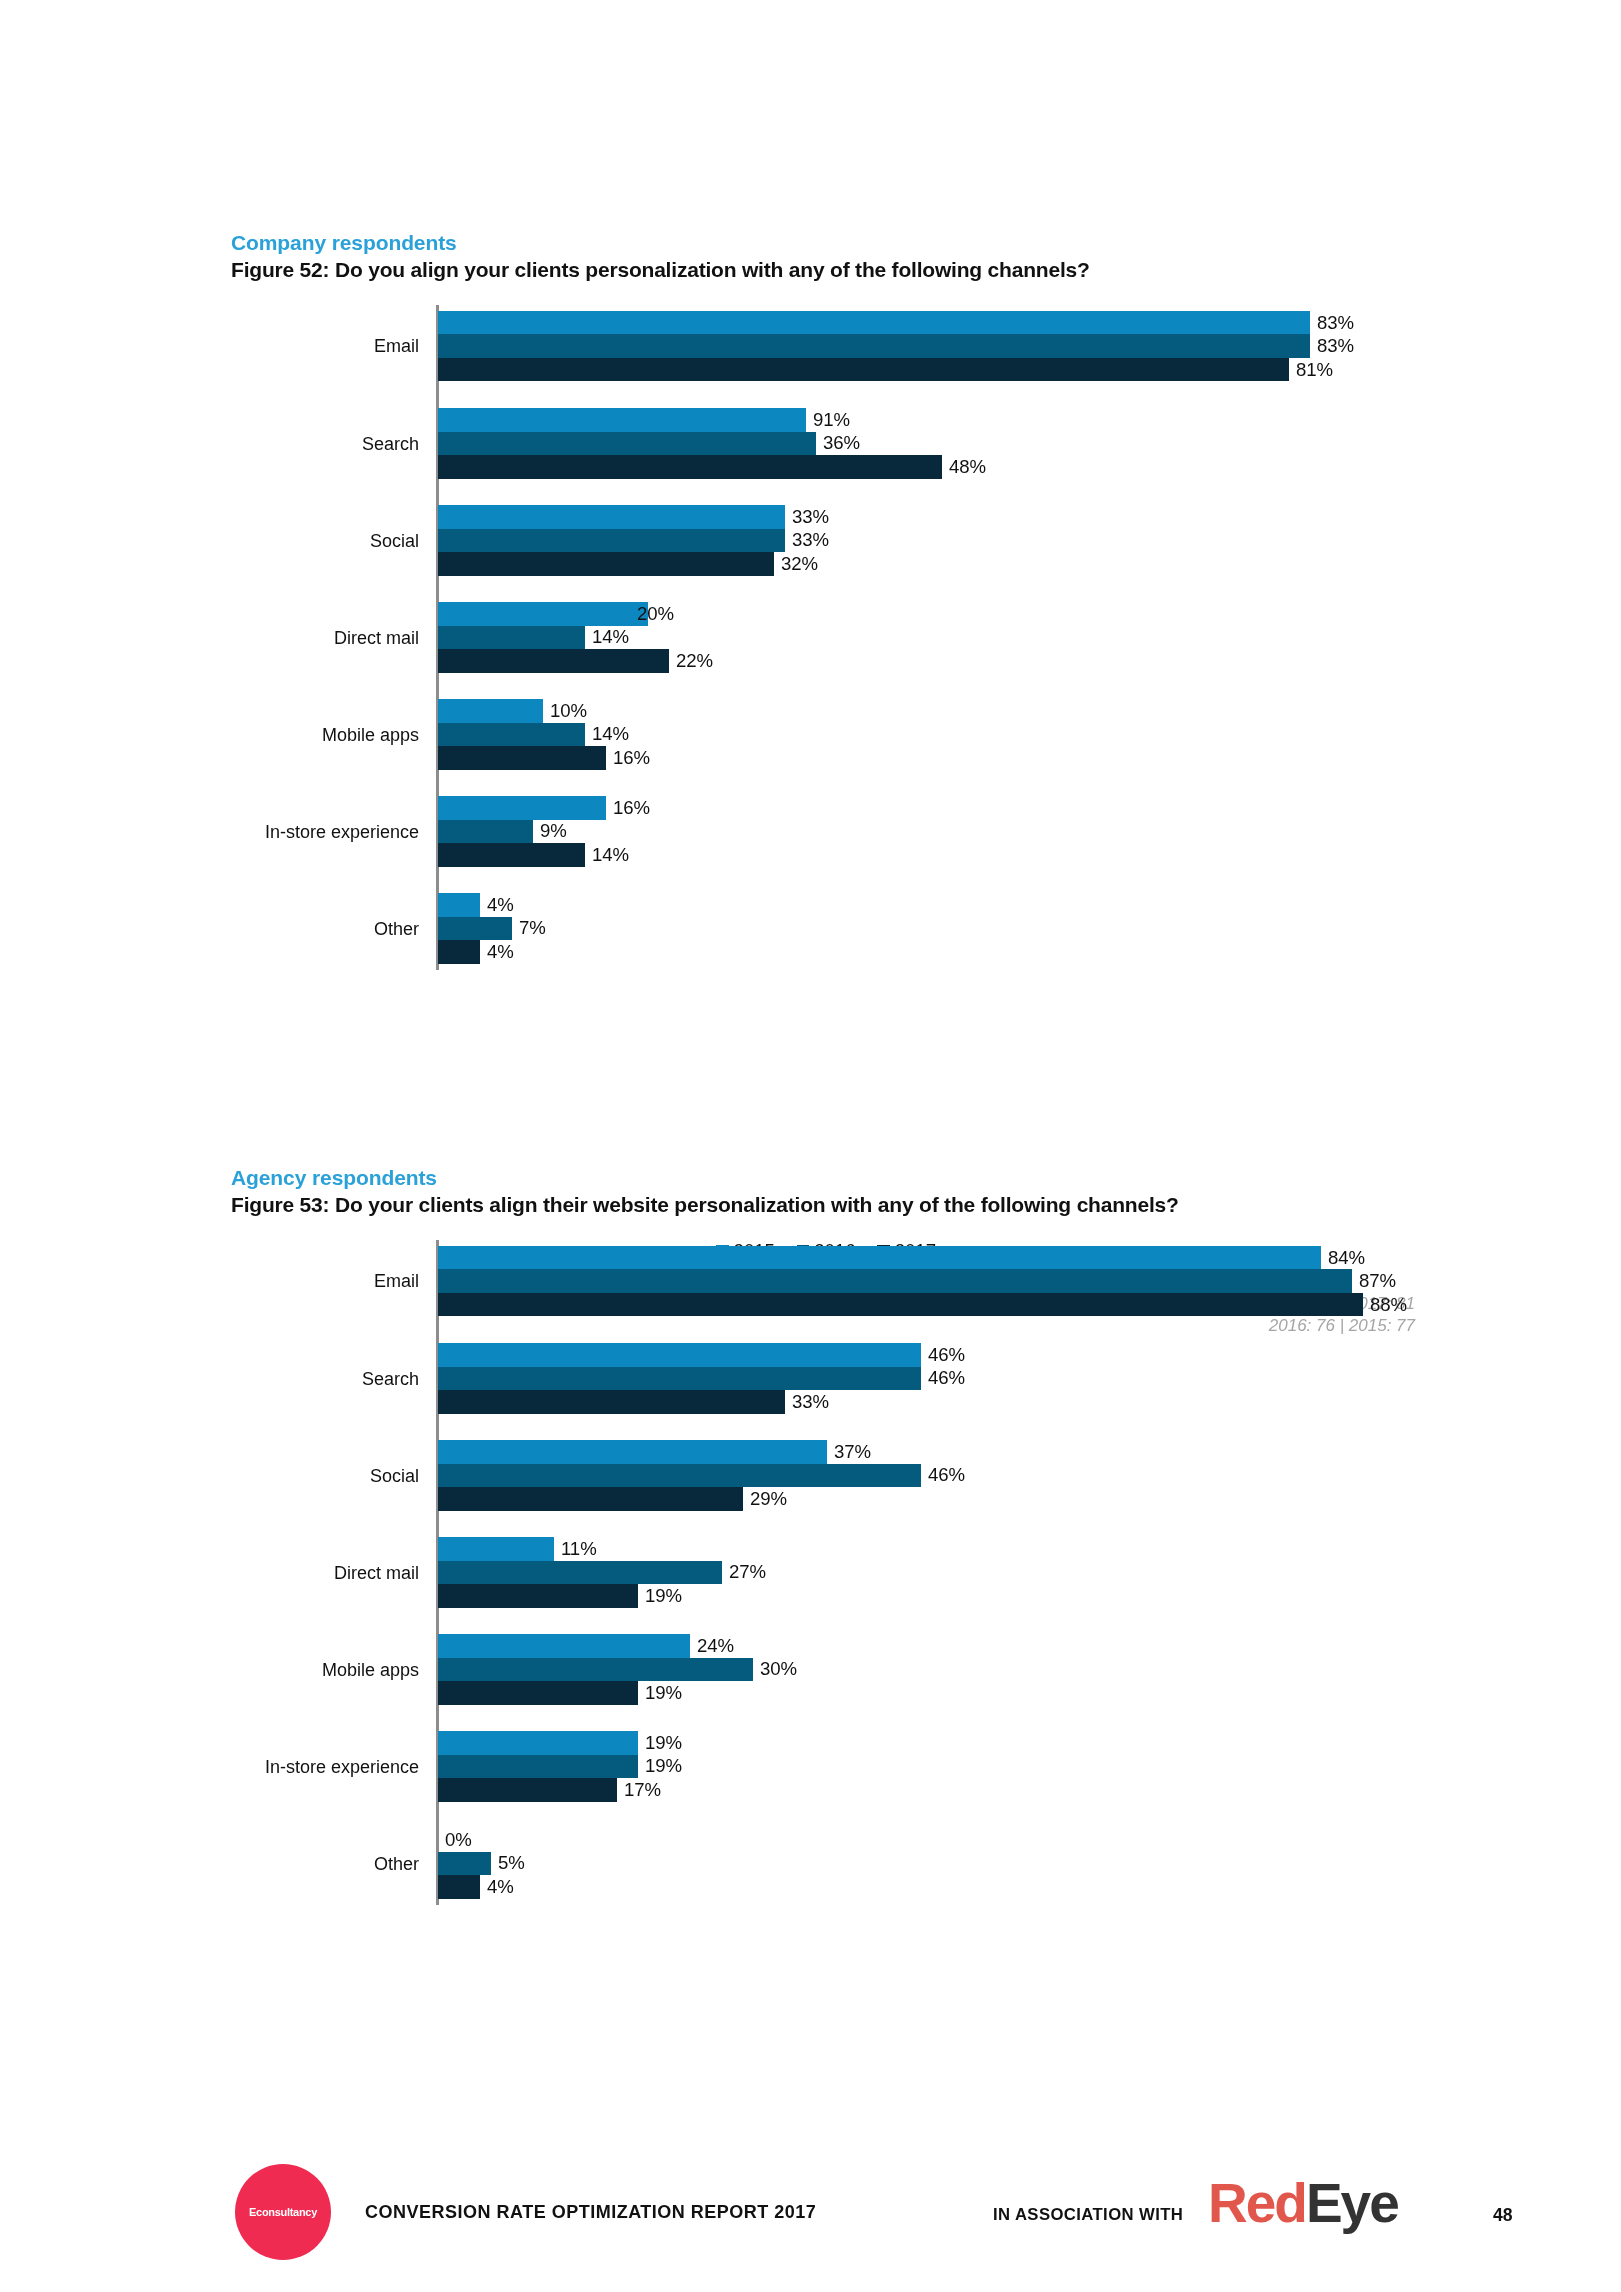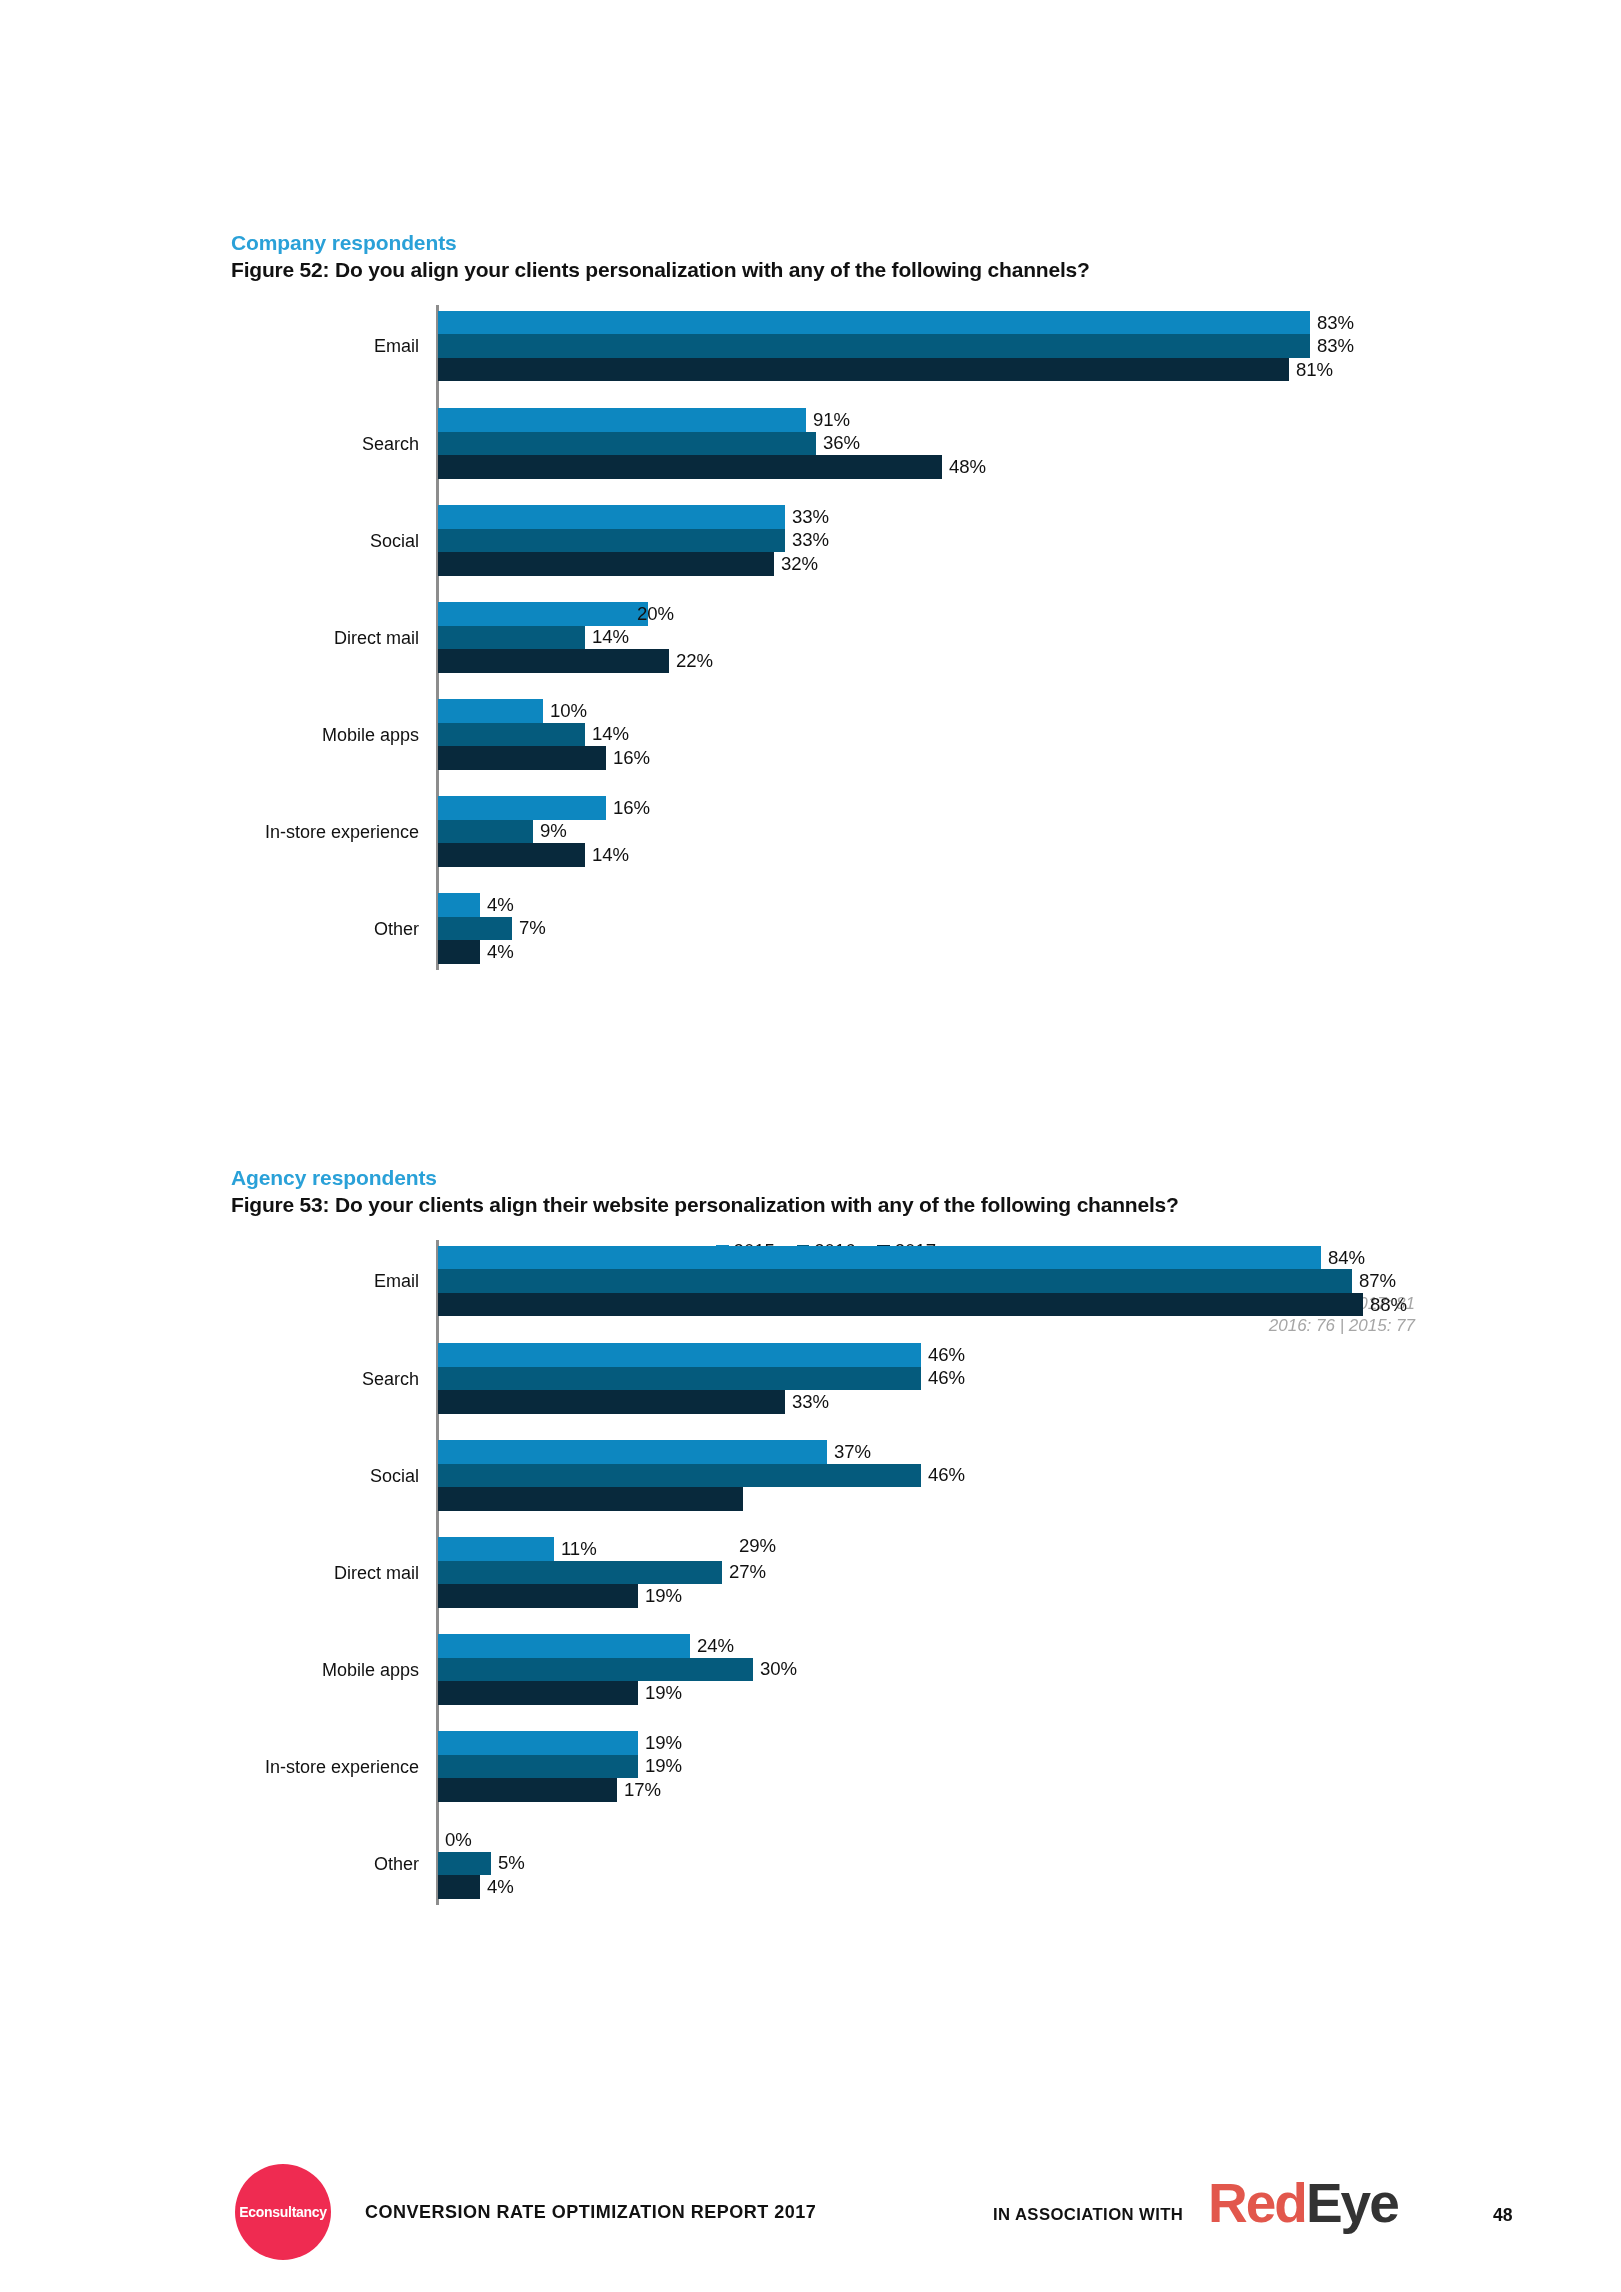--- a/index.html
+++ b/index.html
@@ -158,21 +158,21 @@
     width: 96px;
     height: 96px;
     border-radius: 50%;
     background: #ef2b51;
     display: flex;
     align-items: center;
     justify-content: center;
   }
   .econsultancy-wordmark {
     color: #ffffff;
-    font-size: 14px;
+    font-size: 11px;
     font-weight: bold;
     letter-spacing: -0.3px;
   }
   .footer-report-title {
     position: absolute;
     left: 365px;
     top: 40px;
     font-size: 18px;
     font-weight: bold;
     letter-spacing: 0.5px;
@@ -389,21 +389,21 @@
             <div class="bar-row" style="top: 0px; height: 23.5px;">
               <div class="bar" style="width: 389px; background: rgb(13, 135, 192);"></div>
               <div class="bar-value" style="left: 389px;">37%</div>
             </div>
             <div class="bar-row" style="top: 23.5px; height: 23.5px;">
               <div class="bar" style="width: 483px; background: rgb(5, 91, 125);"></div>
               <div class="bar-value" style="left: 483px;">46%</div>
             </div>
             <div class="bar-row" style="top: 47px; height: 23.5px;">
               <div class="bar" style="width: 305px; background: rgb(8, 41, 60);"></div>
-              <div class="bar-value" style="left: 294px; margin-top: 47px;">29%</div>
+              <div class="bar-value" style="left: 305px;">29%</div>
             </div>
           </div>
           <div class="cat-group" style="top: 297px; height: 71px;">
             <div class="cat-label">Direct mail</div>
             <div class="bar-row" style="top: 0px; height: 23.5px;">
               <div class="bar" style="width: 116px; background: rgb(13, 135, 192);"></div>
               <div class="bar-value" style="left: 116px;">11%</div>
             </div>
             <div class="bar-row" style="top: 23.5px; height: 23.5px;">
               <div class="bar" style="width: 284px; background: rgb(5, 91, 125);"></div>

